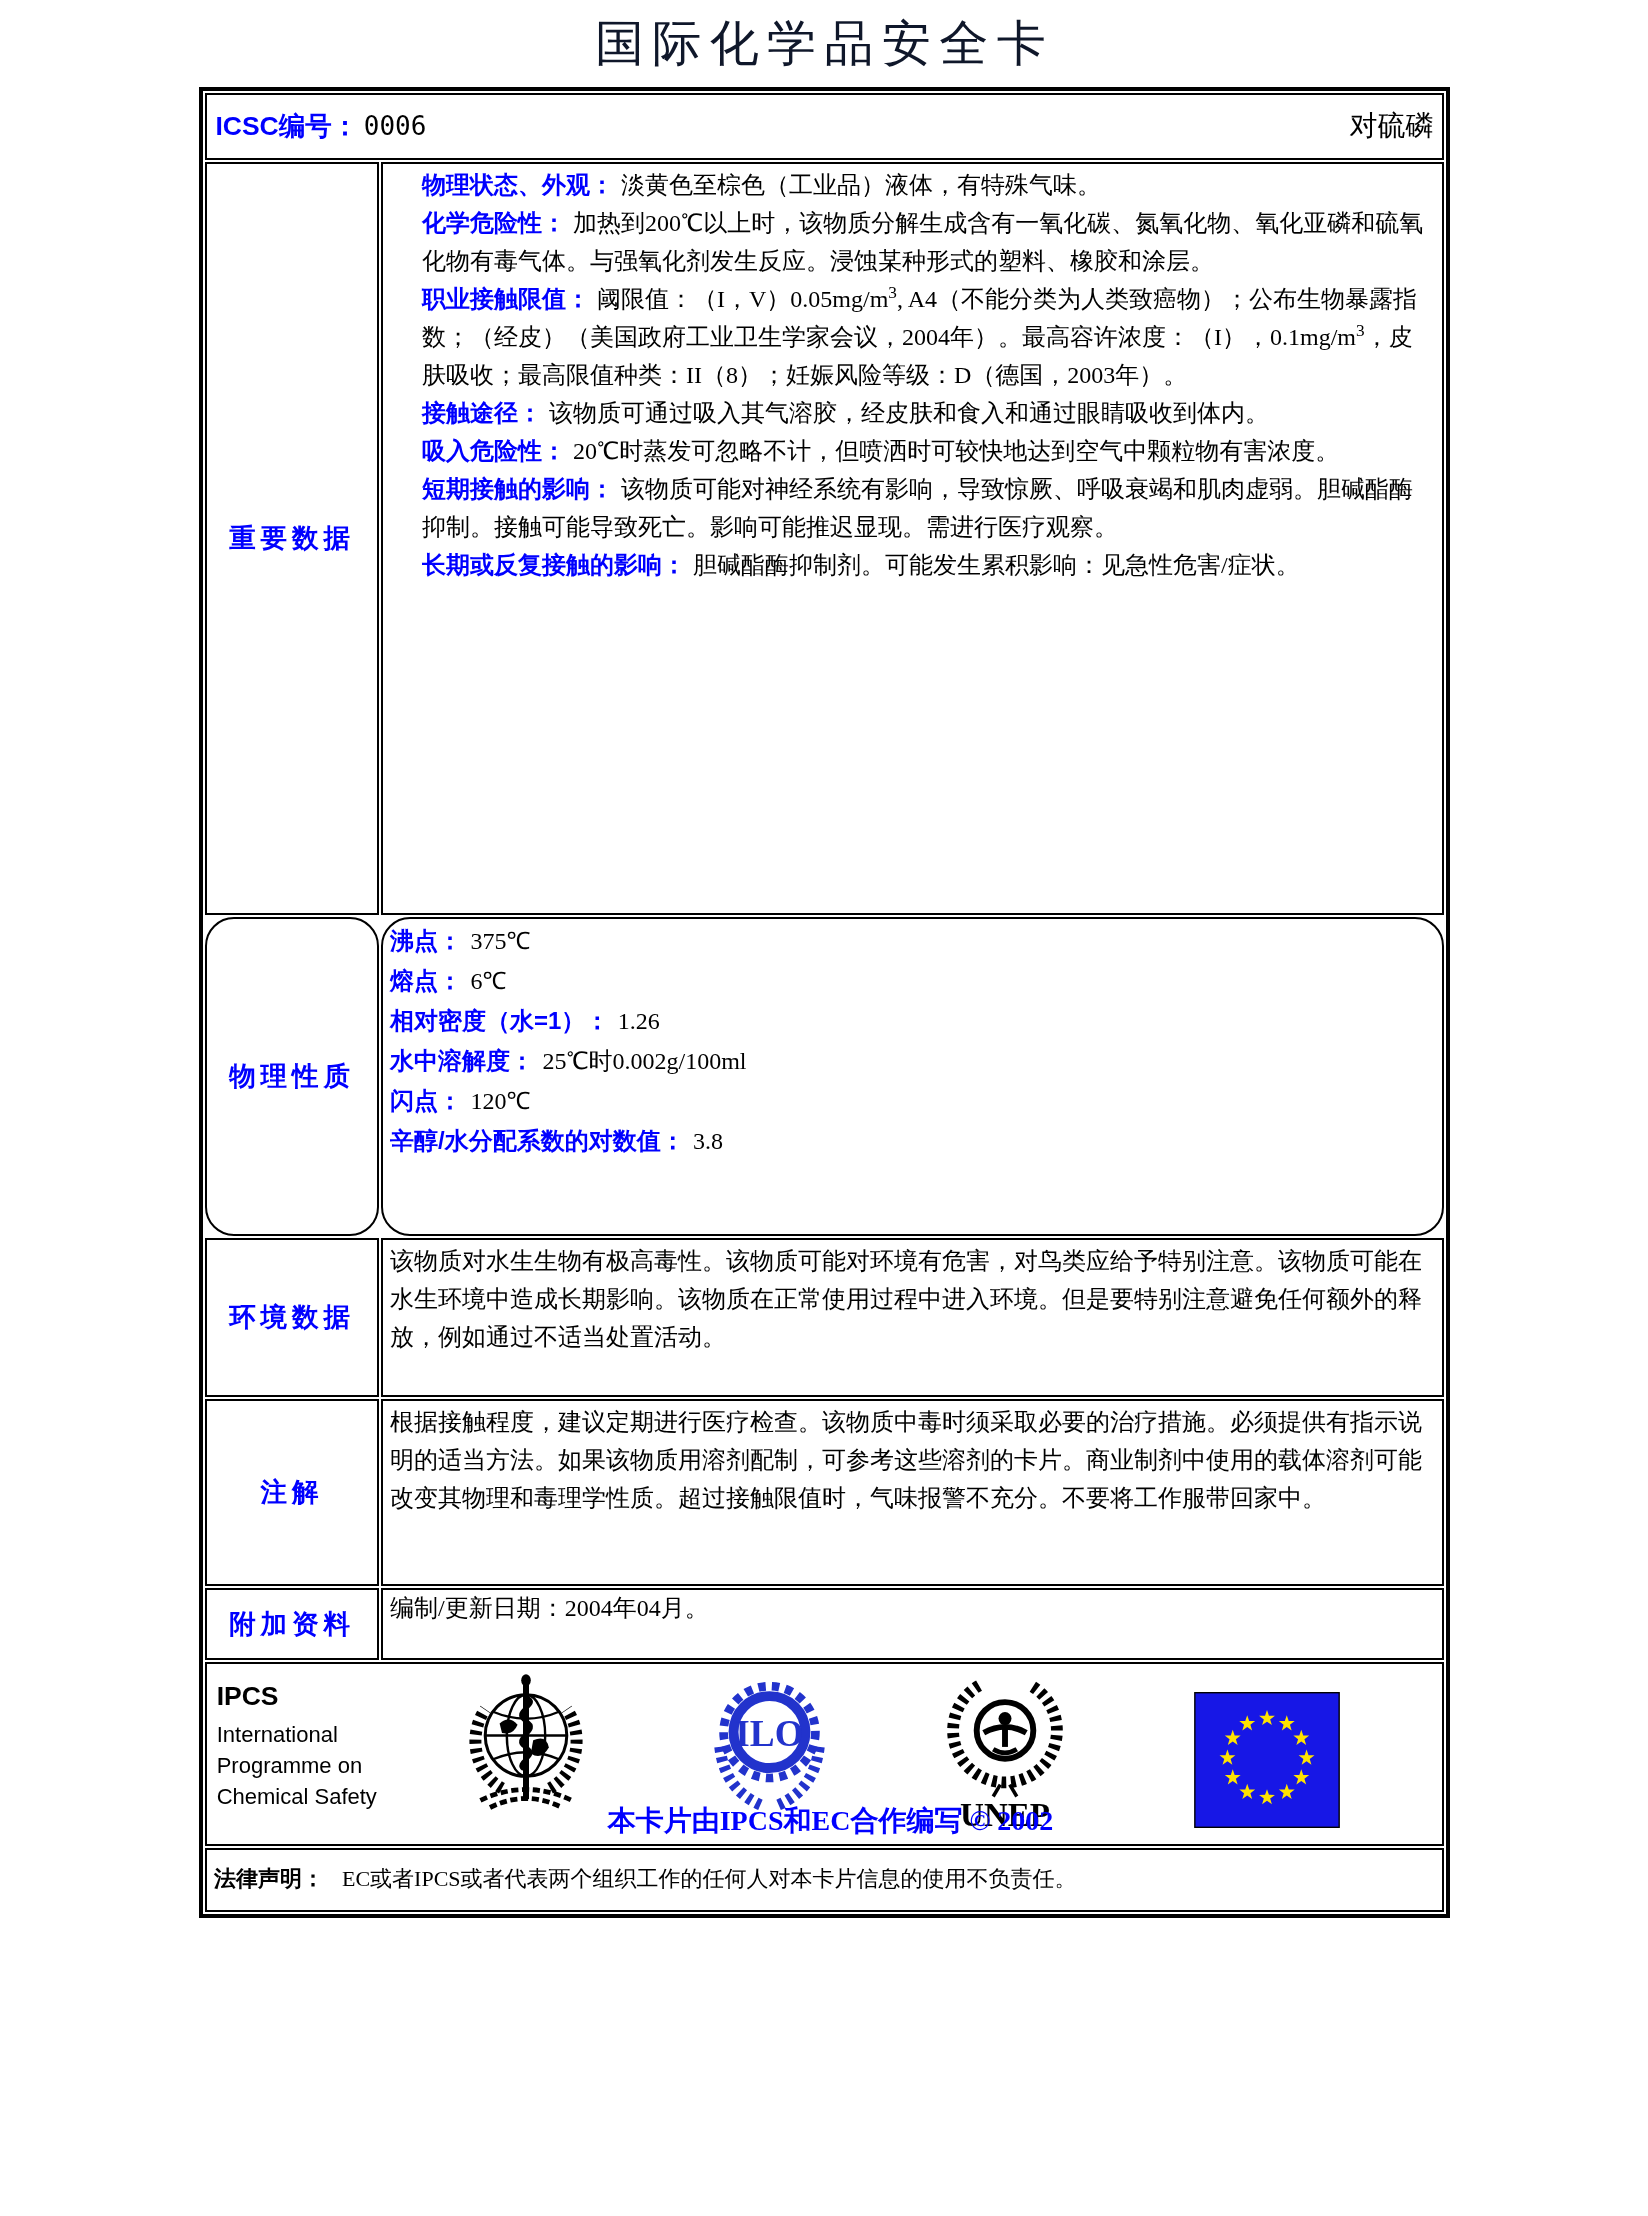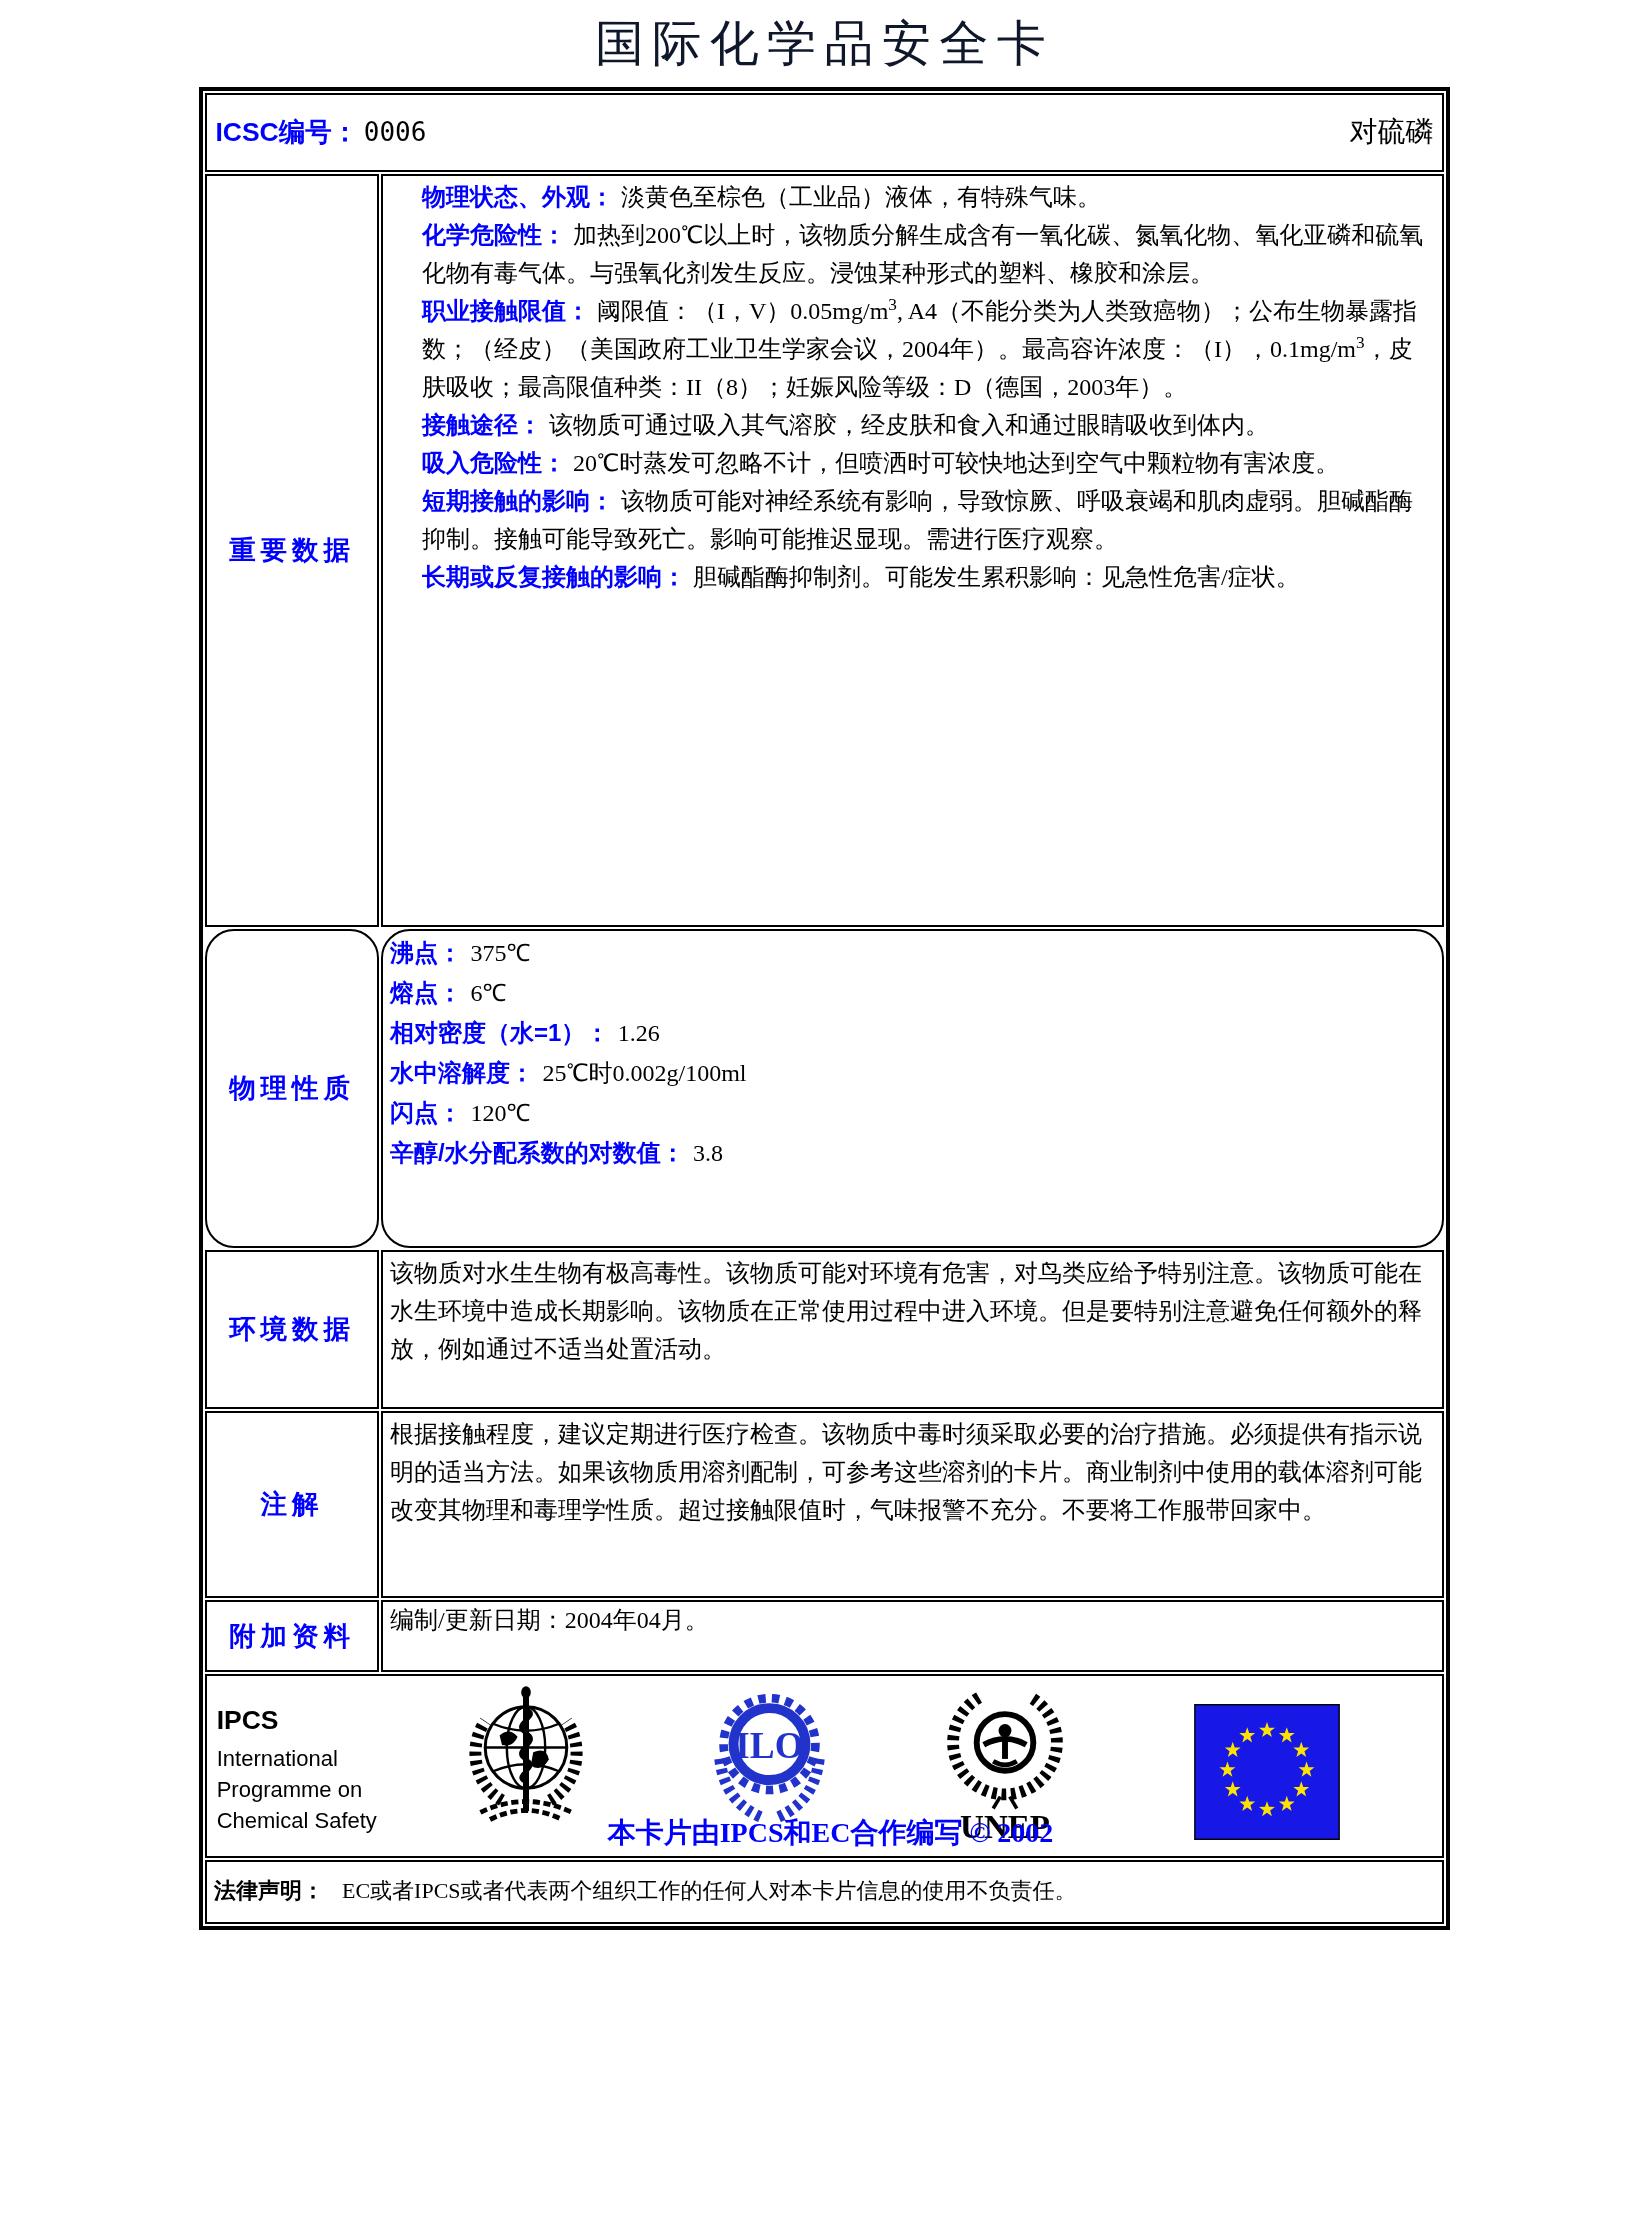--- a/index.html
+++ b/index.html
@@ -37,21 +37,21 @@
     width: 174px;
     text-align: center;
     vertical-align: middle;
     color: #0000FF;
     font-family: "Liberation Sans", sans-serif;
     font-weight: bold;
     font-size: 26.5px;
     letter-spacing: 4.9px;
     padding: 16px;
   }
-  .h-header { height: 79px; }
+  .h-header { height: 67px; }
   .h-imp    { height: 753px; padding-left: 39px; }
   .h-phys   { height: 319px; border-radius: 29px; }
   .h-env    { height: 159px; }
   .h-notes  { height: 187px; }
   .h-add    { height: 43px; }
   .h-logos  { height: 184px; }
   .h-legal  { height: 64px; }
 
   .hdr-flex {
     display: flex;
@@ -88,21 +88,21 @@
   .prop-line {
     font-size: 24px;
     line-height: 40px;
   }
   .prop-value { margin-left: 8.4px; }
 
   .date-line { font-size: 24px; line-height: 32px; }
 
   .logos-cell { position: relative; padding: 0; }
   .ipcs-block {
-    position: absolute; left: 9.7px; top: 29px;
+    position: absolute; left: 9.7px; top: 17px;
     font-family: "Liberation Sans", sans-serif;
   }
   .ipcs-acronym { font-size: 26.5px; font-weight: bold; margin-bottom: 7px; }
   .ipcs-line { font-size: 22px; line-height: 31px; }
   .logo { position: absolute; }
   .logo-who  { left: 259px; top: 9.7px; }
   .logo-ilo  { left: 500px; top: 11px; }
   .logo-unep { left: 739px; top: 7px; }
   .logo-eu   { left: 987px; top: 28px; }
   .footer-caption {

